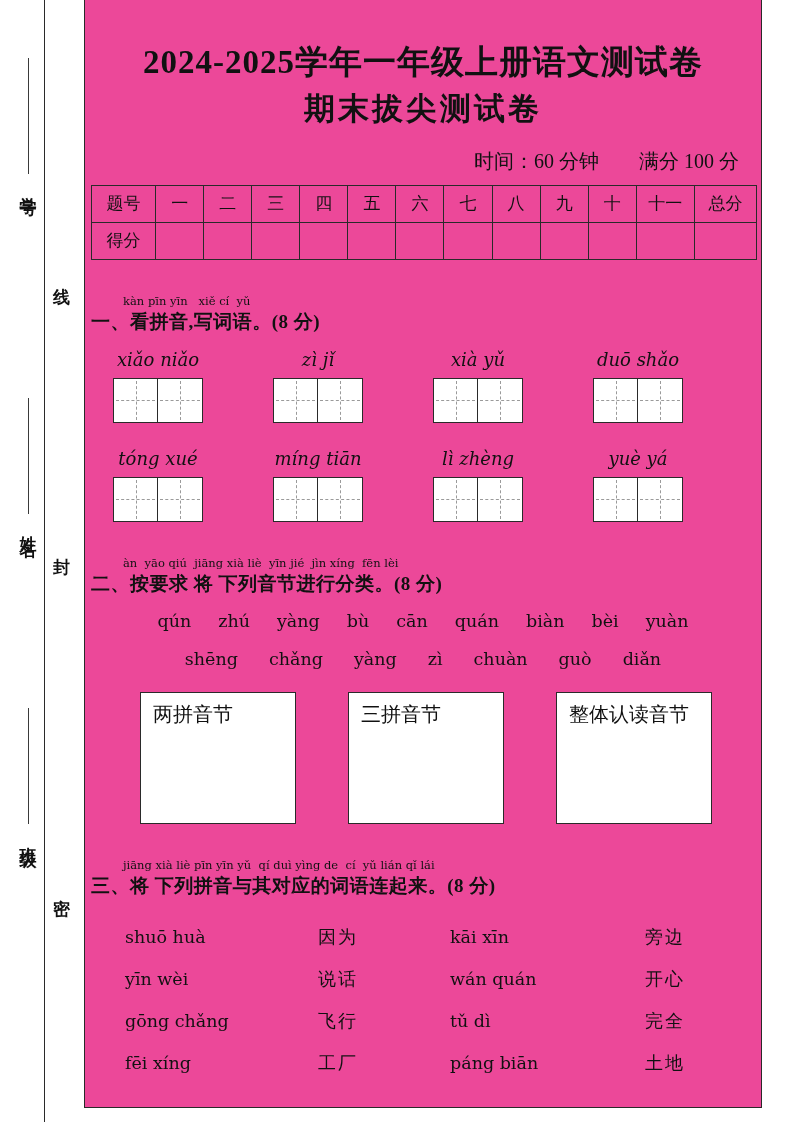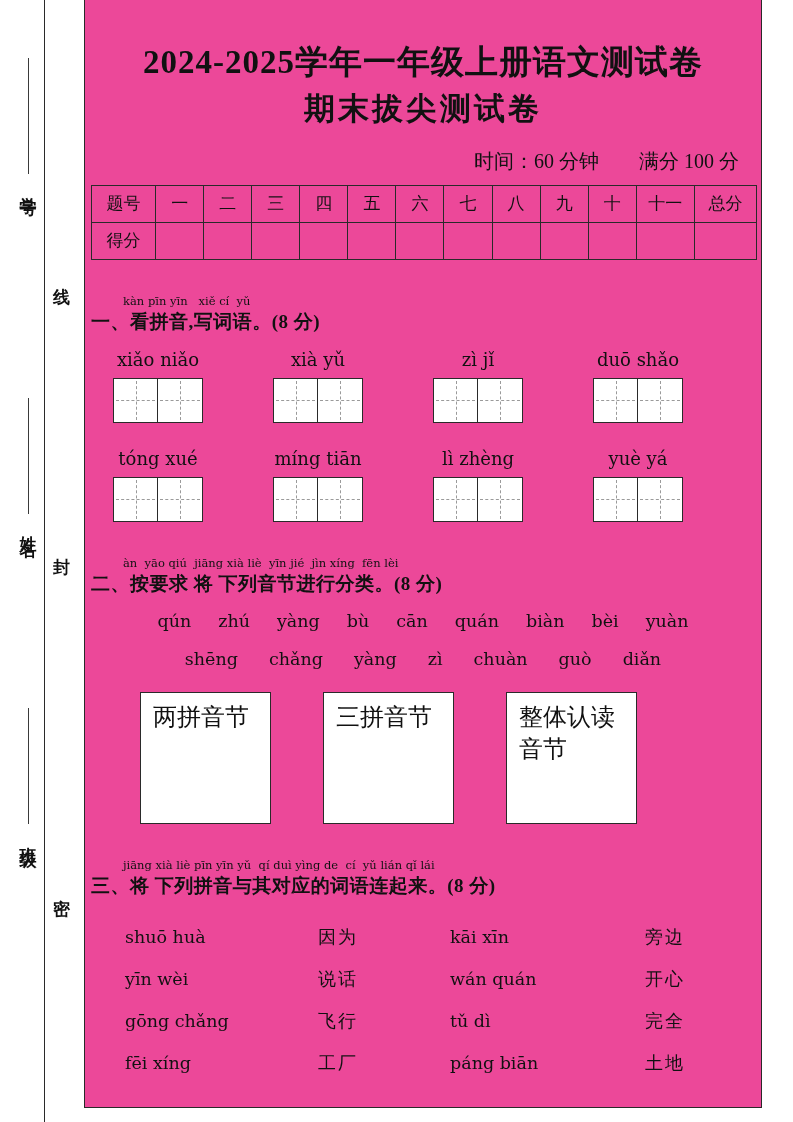--- a/index.html
+++ b/index.html
@@ -24,32 +24,32 @@
 
   table.score { margin:12px 6px 0 6px; width:666px; border-collapse:collapse; table-layout:fixed; }
   table.score td { border:1.5px solid #2a2a2a; height:37px; text-align:center; vertical-align:middle; font-size:17px; }
   .hint { margin-top:34px; padding-left:38px; font-size:11.5px; line-height:14px; white-space:pre; font-family:"DejaVu Serif",serif; }
   .sec-heading { padding-left:6px; margin-top:1px; font-size:19px; font-weight:bold; line-height:25px; letter-spacing:0.5px; }
 
   .words-row { display:flex; padding-left:27px; margin-top:14px; }
   .words-row.second { margin-top:24px; }
   .word-col { width:92px; margin-right:68px; display:flex; flex-direction:column; align-items:center; }
   .word-col:last-child { margin-right:0; }
-  .word-pinyin { font-size:18px; line-height:24px; white-space:nowrap; font-family:"DejaVu Serif",serif; }
+  .word-pinyin { font-size:18px; line-height:24px; white-space:nowrap; font-family:"DejaVu Serif",serif;font-style:italic; }
   .tian-group { display:flex; margin-top:6px; }
   .tian-cell { width:45px; height:45px; border:1.4px solid #2a2a2a; position:relative; background:#fff; }
   .tian-cell + .tian-cell { border-left:none; }
   .tian-cell::before { content:""; position:absolute; left:2px; right:2px; top:50%; border-top:1px dashed #9a9a9a; }
   .tian-cell::after  { content:""; position:absolute; top:2px; bottom:2px; left:50%; border-left:1px dashed #9a9a9a; }
 
   .syll-row { display:flex; justify-content:center; font-size:17.5px; line-height:22px; font-family:"DejaVu Serif",serif;align-items:center; }
   .syll-row.r1 { margin-top:14px; gap:27px; }
   .syll-row.r2 { margin-top:16px; gap:31px; }
   .boxes-row { display:flex; padding-left:55px; gap:52px; margin-top:22px; }
-  .cat-box { width:131px; height:132px; border:1.4px solid #2a2a2a; padding:8px 4px 0 12px; font-size:24px; background:#fff; }
+  .cat-box { width:156px; height:132px; border:1.4px solid #2a2a2a; padding:8px 4px 0 12px; font-size:20px; background:#fff; }
 
   .match-grid { margin-top:18px; padding-left:40px; display:grid; grid-template-columns:193px 132px 195px auto; grid-auto-rows:42px; align-items:center; }
   .match-pinyin { font-size:17.5px; font-family:"DejaVu Serif",serif; white-space:nowrap; }
   .match-word { font-size:18px; letter-spacing:2px; white-space:nowrap; }
 </style>
 </head>
 <body>
 
 <div class="page">
 
@@ -133,28 +133,28 @@
 
     <div class="words-row">
       <div class="word-col">
         <div class="word-pinyin">xiǎo niǎo</div>
         <div class="tian-group">
           <div class="tian-cell"></div>
           <div class="tian-cell"></div>
         </div>
       </div>
       <div class="word-col">
+        <div class="word-pinyin">zì jǐ</div>
+        <div class="tian-group">
+          <div class="tian-cell"></div>
+          <div class="tian-cell"></div>
+        </div>
+      </div>
+      <div class="word-col">
         <div class="word-pinyin">xià yǔ</div>
-        <div class="tian-group">
-          <div class="tian-cell"></div>
-          <div class="tian-cell"></div>
-        </div>
-      </div>
-      <div class="word-col">
-        <div class="word-pinyin">zì jǐ</div>
         <div class="tian-group">
           <div class="tian-cell"></div>
           <div class="tian-cell"></div>
         </div>
       </div>
       <div class="word-col">
         <div class="word-pinyin">duō shǎo</div>
         <div class="tian-group">
           <div class="tian-cell"></div>
           <div class="tian-cell"></div>

